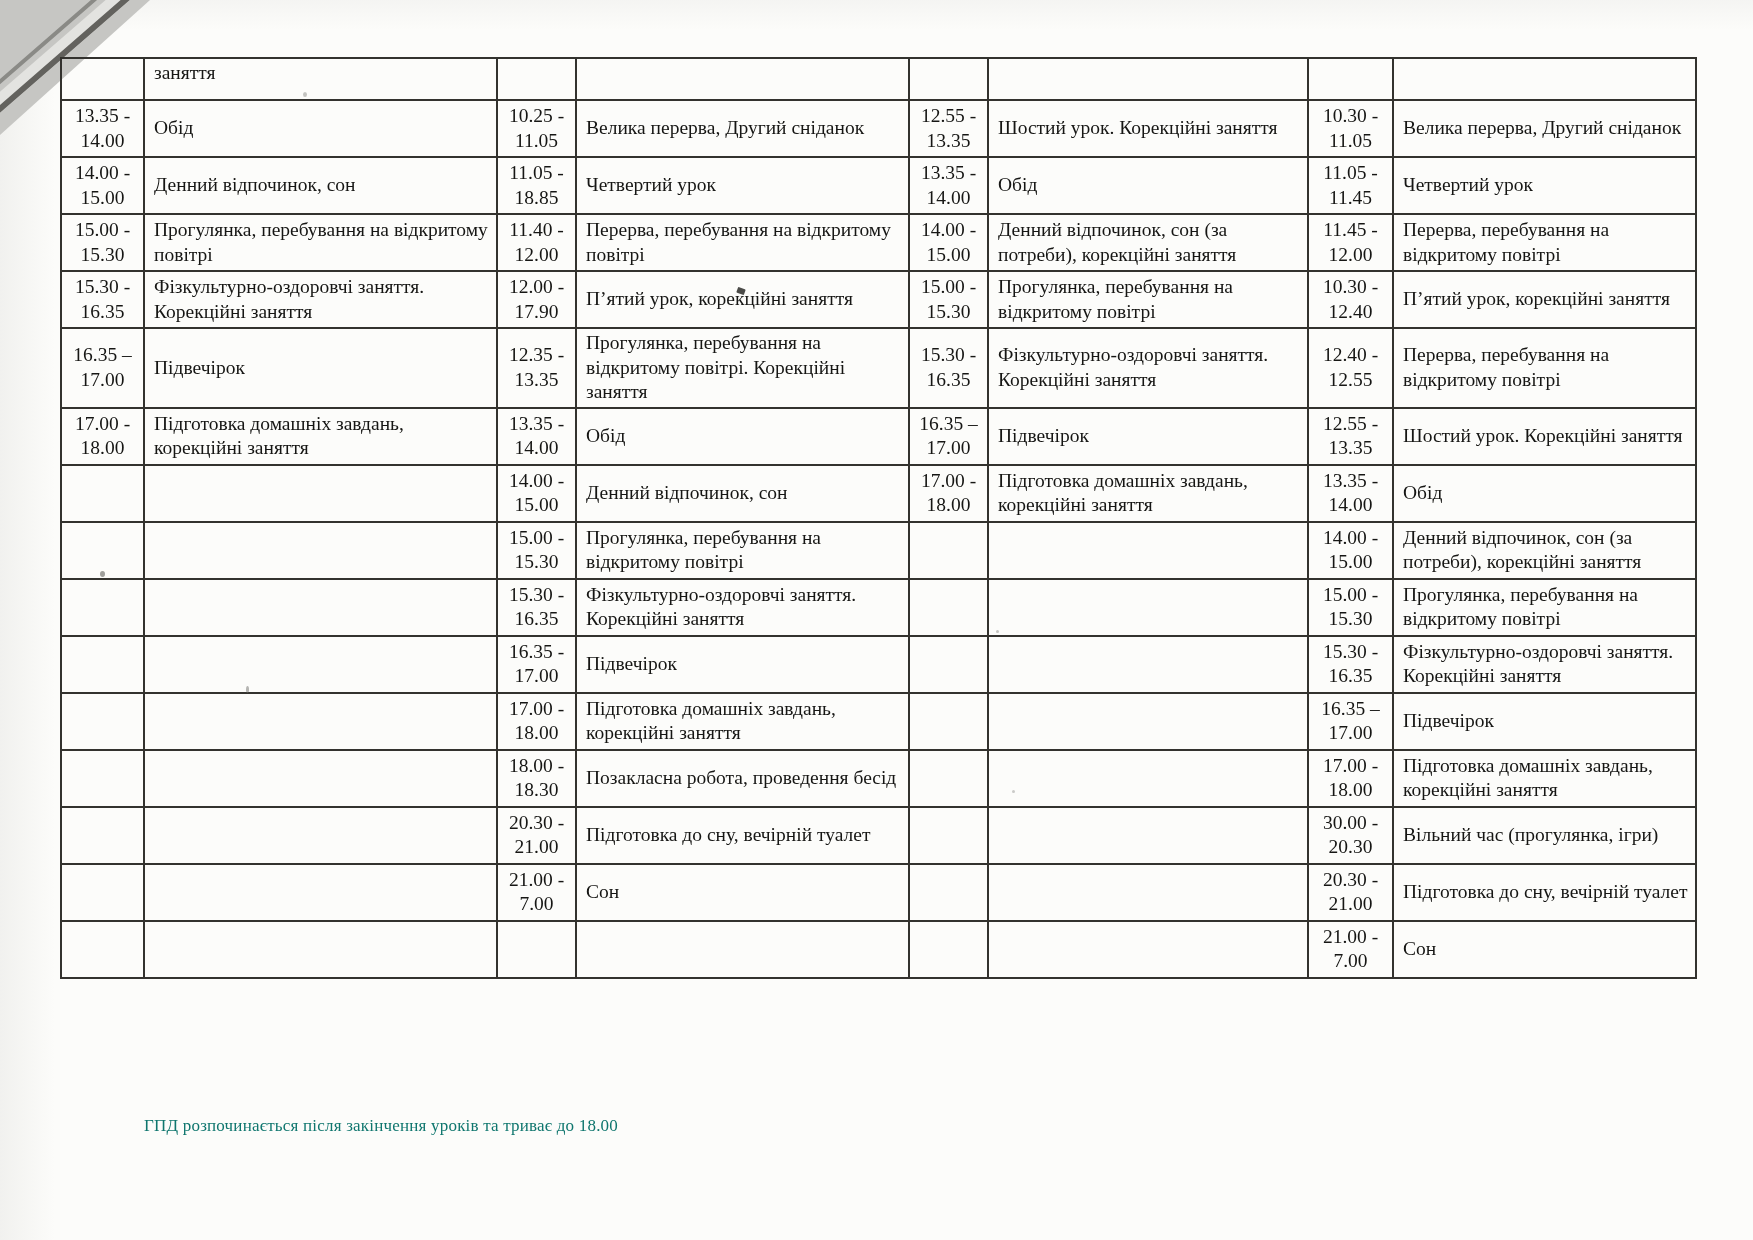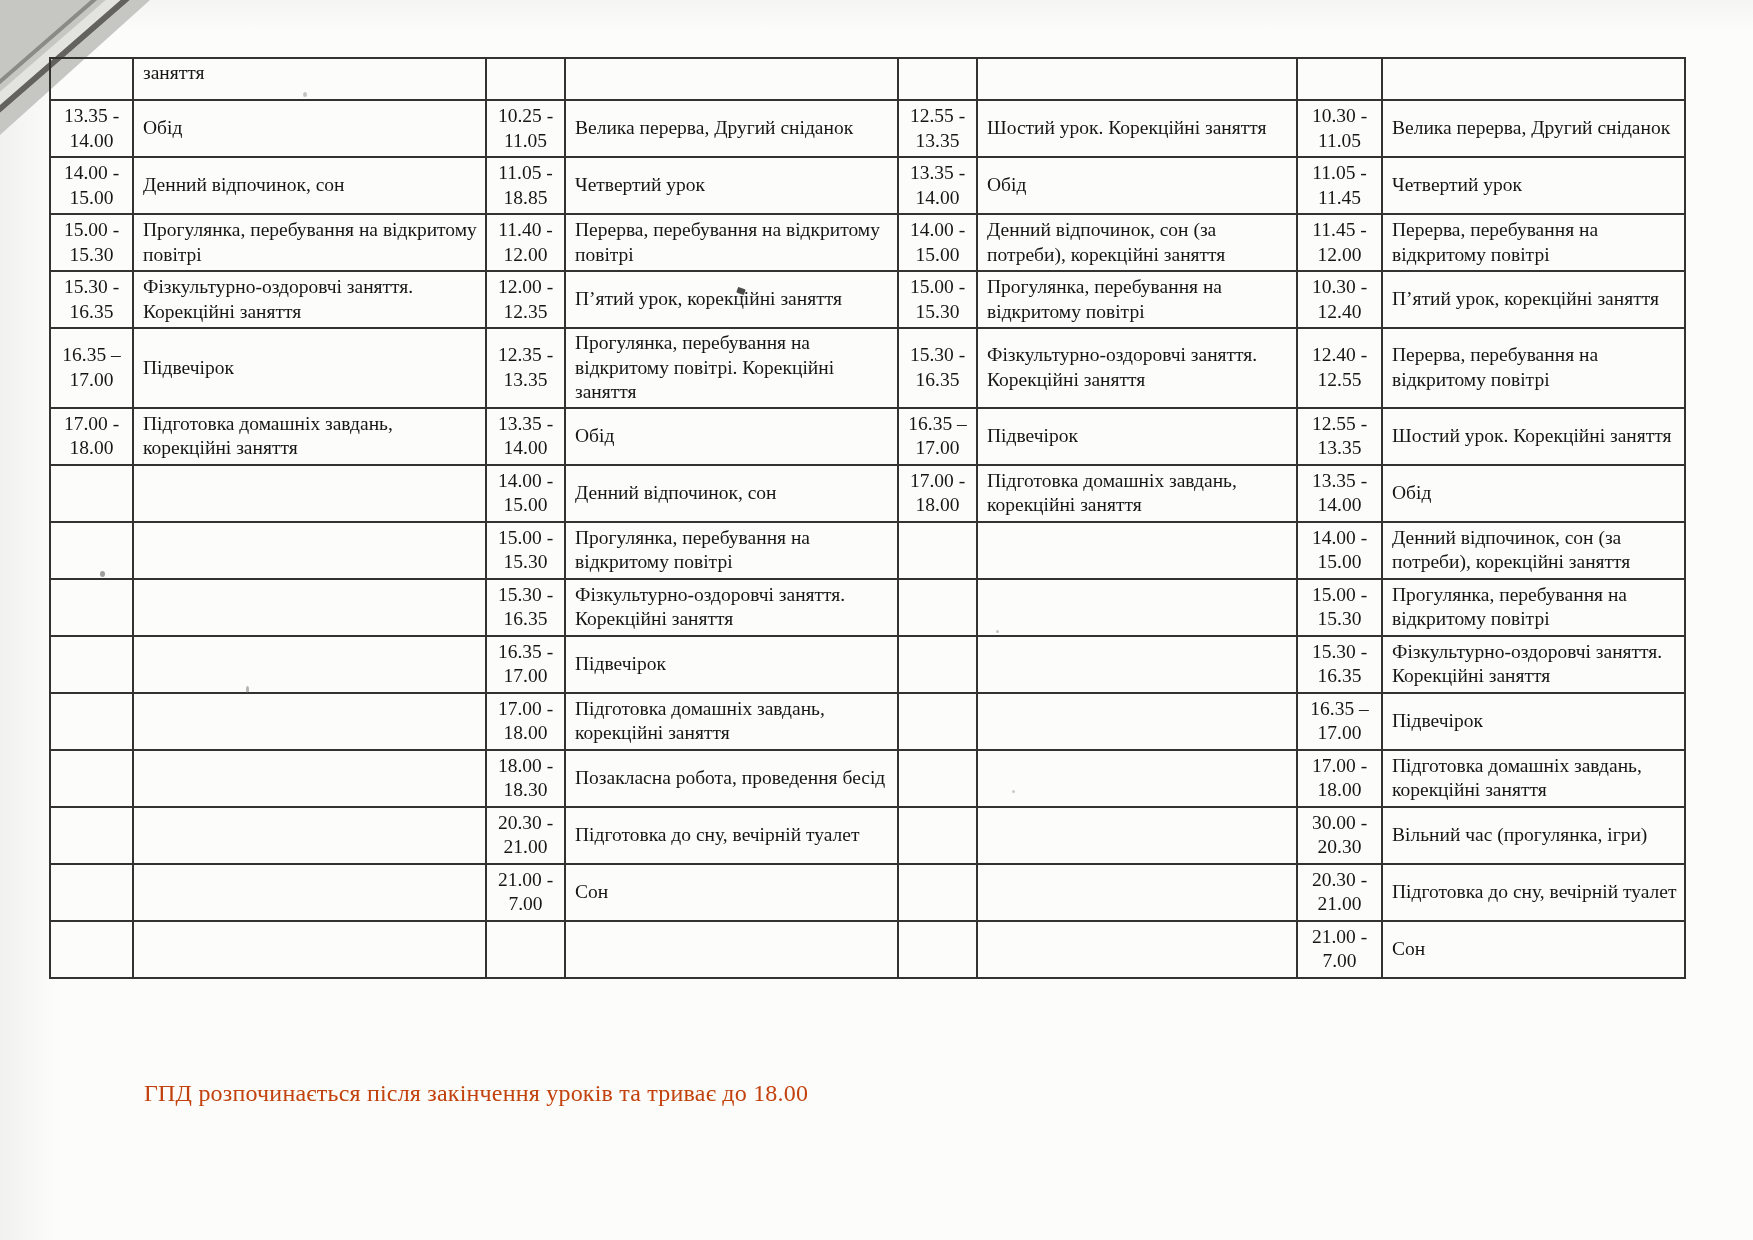--- a/index.html
+++ b/index.html
@@ -28,35 +28,35 @@
   }
   .corner-band{
     position:absolute;left:-14px;top:104px;width:215px;height:16px;
     background:#e3e3e0;transform:rotate(-41deg);transform-origin:0 0;
   }
   .corner-line-b{
     position:absolute;left:-8px;top:86px;width:195px;height:4px;
     background:#8a8a86;transform:rotate(-41deg);transform-origin:0 0;border-radius:2px;
   }
   table.sched{
-    position:absolute;left:49px;top:57px;width:1635px;
+    position:absolute;left:60px;top:57px;width:1635px;
     border-collapse:collapse;table-layout:fixed;
   }
   table.sched td{
     border:2px solid #33322e;
     font-size:19.5px;line-height:1.26;
     height:51px;vertical-align:middle;
     overflow:hidden;
   }
   td.time{text-align:center;padding:2px 5px;}
   td.act{text-align:left;padding:2px 6px 2px 9px;}
   tr.first-row td{height:36px;vertical-align:top;}
   .footer-note{
-    position:absolute;left:144px;top:1080px;
-    font-size:24px;letter-spacing:.2px;color:#c2410c;
+    position:absolute;left:144px;top:1116px;
+    font-size:17px;letter-spacing:.2px;color:#0f766e;
     white-space:nowrap;
   }
   .speck{position:absolute;background:#6d6d69;border-radius:50%;opacity:.65;}
   .sp1{left:100px;top:571px;width:5px;height:6px;}
   .sp2{left:246px;top:686px;width:3px;height:7px;opacity:.5;}
   .sp3{left:737px;top:288px;width:8px;height:6px;background:#2c2b28;border-radius:1px;transform:rotate(20deg);opacity:.85;}
   .sp4{left:303px;top:92px;width:4px;height:5px;opacity:.4;}
   .sp5{left:996px;top:630px;width:3px;height:3px;opacity:.4;}
   .sp6{left:1012px;top:790px;width:3px;height:3px;opacity:.35;}
 </style>
@@ -120,21 +120,21 @@
         <td class="time">11.40 - 12.00</td>
         <td class="act">Перерва, перебування на відкритому повітрі</td>
         <td class="time">14.00 - 15.00</td>
         <td class="act">Денний відпочинок, сон (за потреби), корекційні заняття</td>
         <td class="time">11.45 - 12.00</td>
         <td class="act">Перерва, перебування на відкритому повітрі</td>
       </tr>
       <tr>
         <td class="time">15.30 - 16.35</td>
         <td class="act">Фізкультурно-оздоровчі заняття. Корекційні заняття</td>
-        <td class="time">12.00 - 12.35</td>
+        <td class="time">12.00 - 17.90</td>
         <td class="act">П’ятий урок, корекційні заняття</td>
         <td class="time">15.00 - 15.30</td>
         <td class="act">Прогулянка, перебування на відкритому повітрі</td>
         <td class="time">10.30 - 12.40</td>
         <td class="act">П’ятий урок, корекційні заняття</td>
       </tr>
       <tr>
         <td class="time">16.35 – 17.00</td>
         <td class="act">Підвечірок</td>
         <td class="time">12.35 - 13.35</td>

